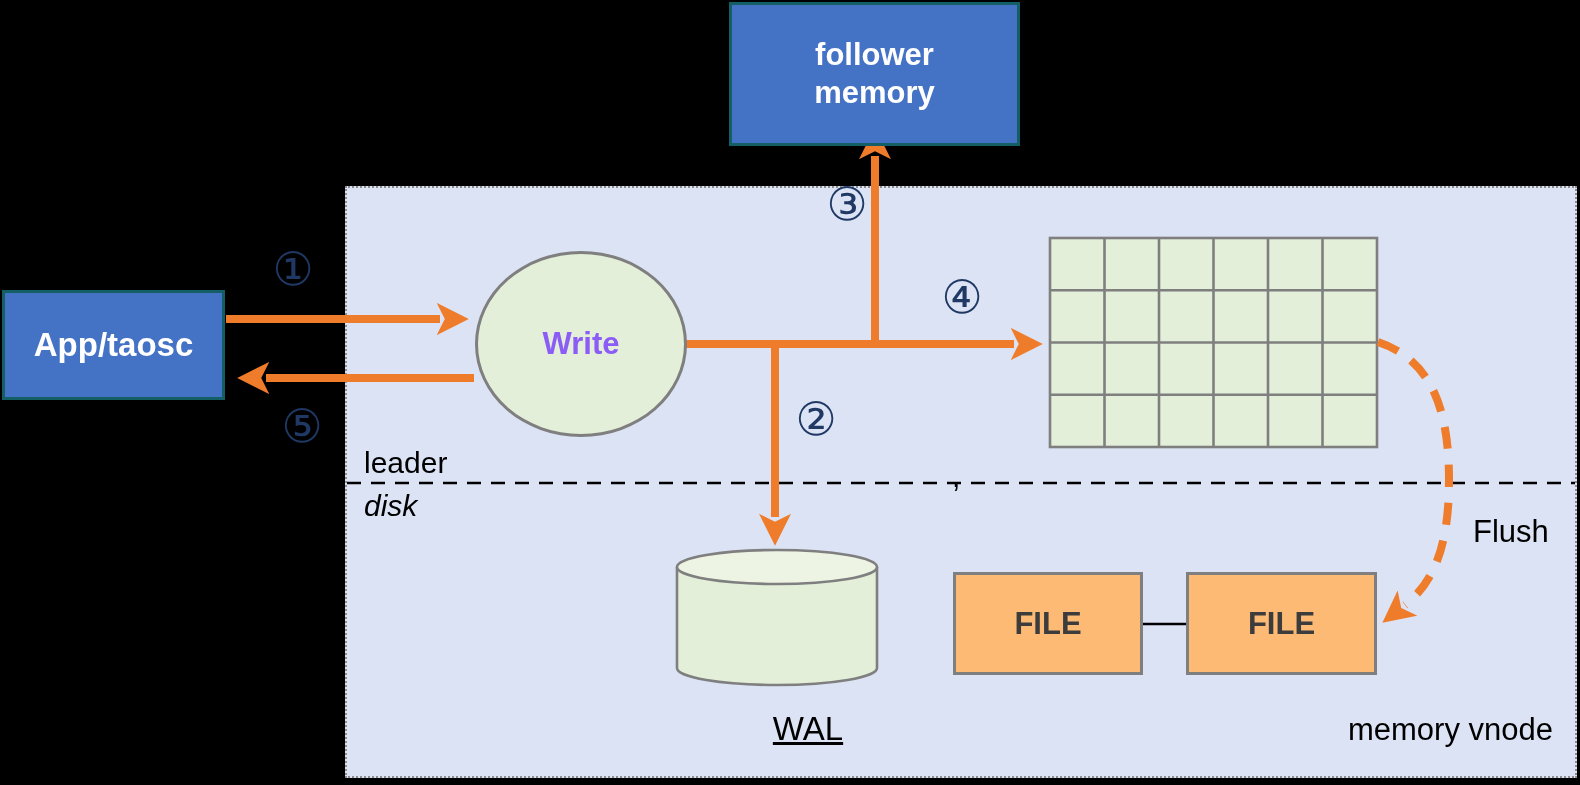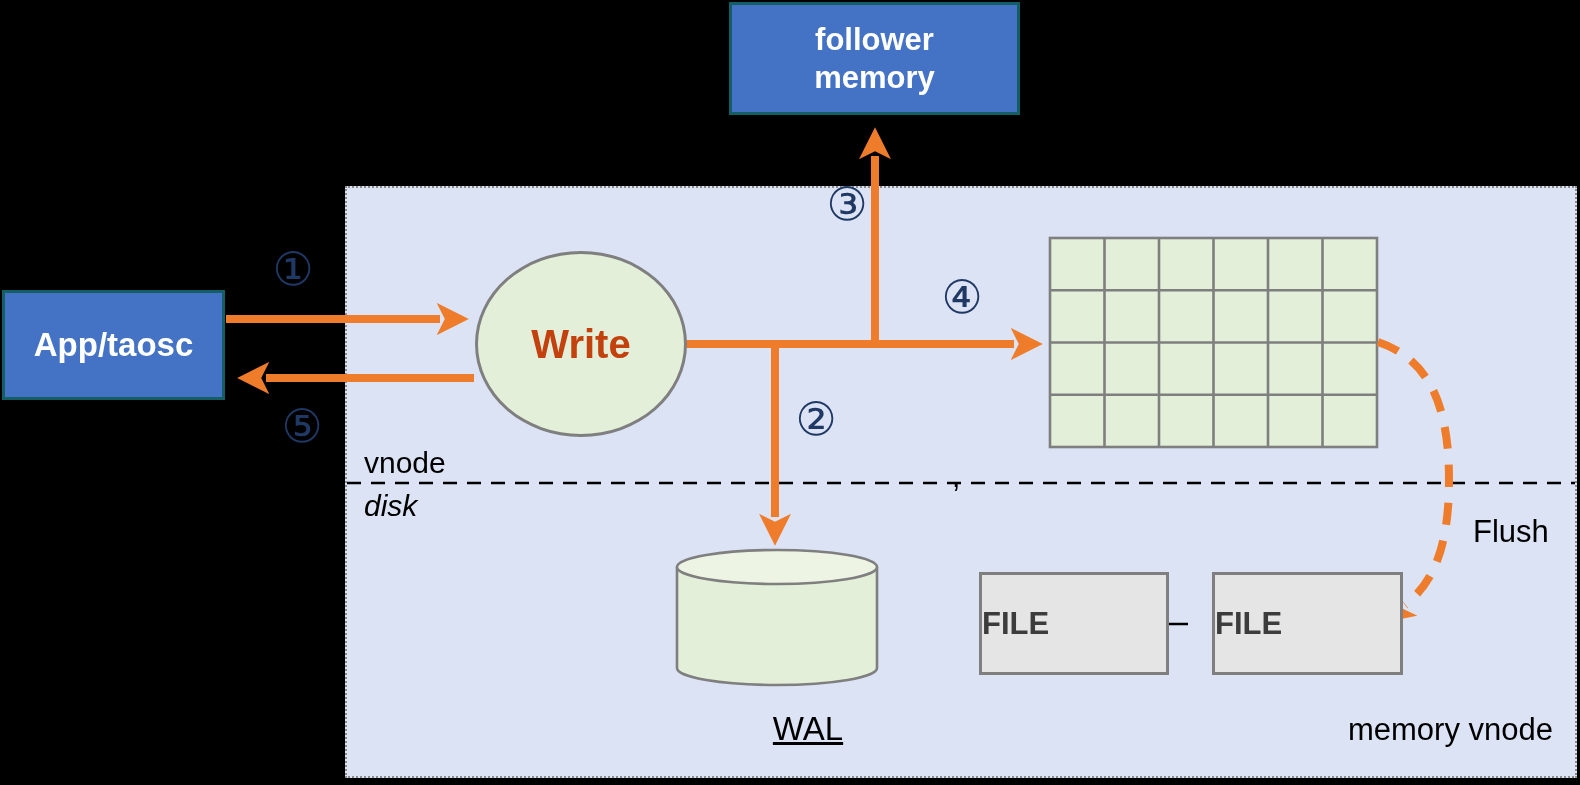--- a/index.html
+++ b/index.html
@@ -21,41 +21,40 @@
   svg.shapes { position:absolute; left:0; top:0; z-index:2; }
 
   
   .blue-node {
     position:absolute; box-sizing:border-box;
     background:#4472c5; border:3px solid #145f66;
     color:#ffffff; font-weight:bold; text-align:center;
     display:flex; flex-direction:column; align-items:center; justify-content:center;
     z-index:3;
   }
-  .node-follower { left:729px; top:2px; width:291px; height:113px; font-size:31px; line-height:38px; }
+  .node-follower { left:729px; top:2px; width:291px; height:144px; font-size:31px; line-height:38px; }
   .node-app      { left:2px; top:290px; width:223px; height:110px; font-size:33px; }
 
   
   .write-ellipse {
     position:absolute; left:475px; top:251px; width:212px; height:186px;
     box-sizing:border-box; border-radius:50%;
     background:#e3efd9; border:3px solid #7f7f7f;
     display:flex; align-items:center; justify-content:center;
-    font-size:40px; font-weight:bold; color:#c2410c;
+    font-size:31px; font-weight:bold; color:#8b5cf6;
     z-index:3;
   }
 
   
   .file-box {
     position:absolute; top:572px; width:190px; height:103px;
-    box-sizing:border-box; background:#e5e5e5; border:3px solid #7f7f7f;
-    display:flex; align-items:center; 
+    box-sizing:border-box; background:#fdba74; border:3px solid #7f7f7f;
+    display:flex; align-items:center; justify-content:center;
     font-size:31px; font-weight:bold; color:#3c3c3c;
     z-index:3;
-    margin-left:26px;
   }
   .file-left  { left:953px; }
   .file-right { left:1186px; width:191px; }
 
   
   .txt {
     position:absolute; color:#000000; z-index:4; white-space:nowrap;
   }
   .lbl-memory { left:364px; top:446px; font-size:30px; }
   .lbl-disk   { left:364px; top:489px; font-size:30px;font-style:italic; }
@@ -133,21 +132,21 @@
   <span>Write</span>
 </div>
 
 <div class="file-box file-left">
   <span>FILE</span>
 </div>
 <div class="file-box file-right">
   <span>FILE</span>
 </div>
 
-<div class="txt lbl-memory">vnode</div>
+<div class="txt lbl-memory">leader</div>
 <div class="txt lbl-disk">disk</div>
 <div class="txt lbl-wal">WAL</div>
 <div class="txt lbl-flush">Flush</div>
 <div class="txt lbl-leader">memory vnode</div>
 <div class="txt lbl-comma">,</div>
 
 <div class="step step-1">①</div>
 <div class="step step-2">②</div>
 <div class="step step-3">③</div>
 <div class="step step-4">④</div>

